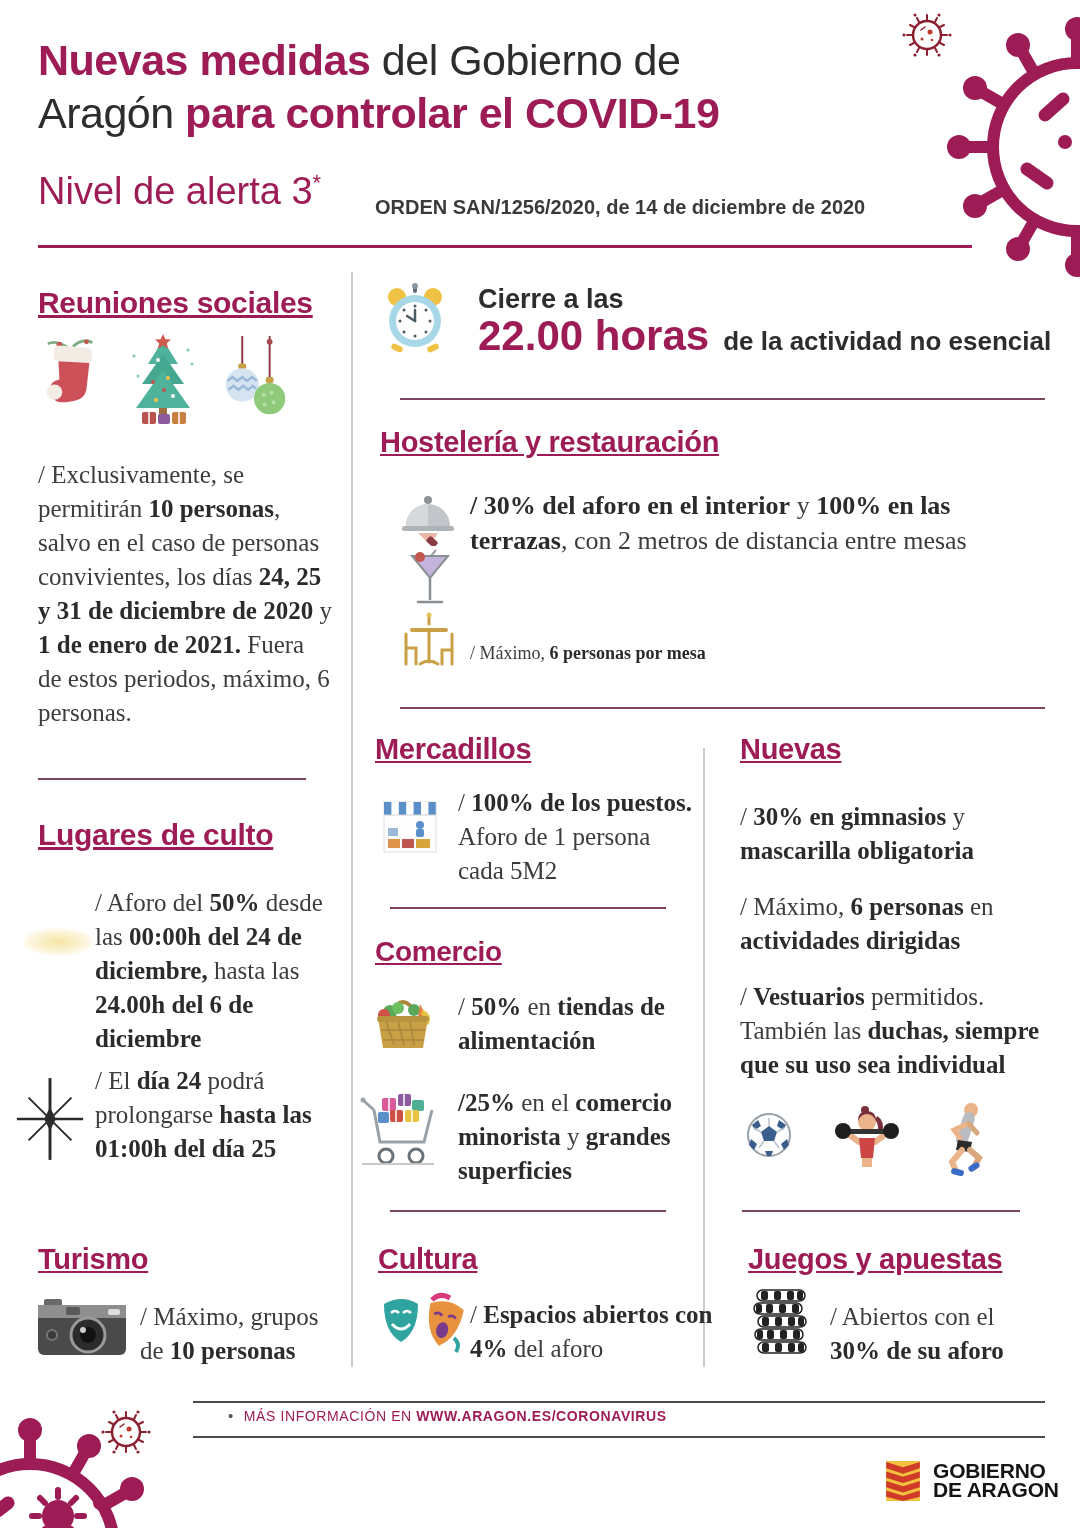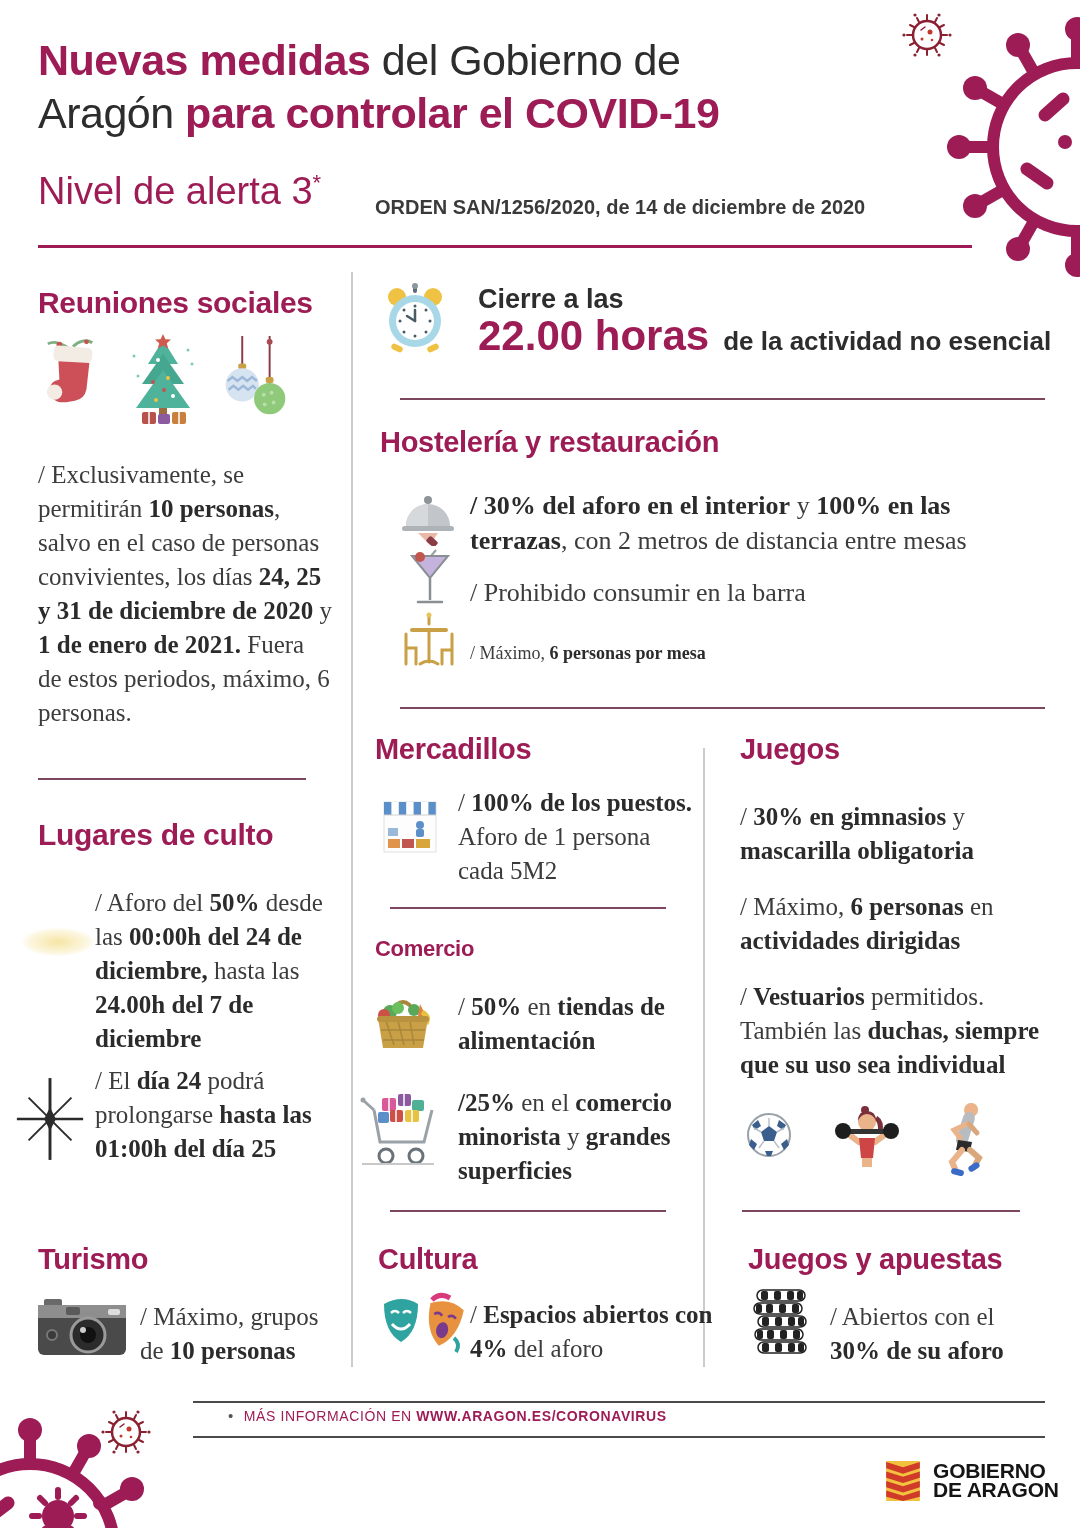--- a/index.html
+++ b/index.html
@@ -6,21 +6,21 @@
   html,body{margin:0;padding:0;background:#fff;}
   .page{position:relative;width:1080px;height:1528px;background:#ffffff;overflow:hidden;
         font-family:"Liberation Sans", sans-serif;color:var(--ink);}
   .abs{position:absolute;}
   .h-title{left:38px;top:34px;font-size:43px;line-height:53px;color:#2d2d2d;font-weight:400;letter-spacing:-0.5px;}
   .acc{color:var(--accent);} .bold{font-weight:800;}
   .alert{left:38px;top:170px;font-size:38px;color:var(--accent);font-weight:400;}
   .alert sup{font-size:22px;}
   .order{left:375px;top:196px;font-size:20px;font-weight:700;color:#3a3a3a;}
   .rule-main{left:38px;top:245px;width:934px;height:3px;background:var(--accent);}
-  .sec-h{font-size:30px;font-weight:800;color:var(--accent);letter-spacing:-0.3px;}
+  .sec-h{font-size:30px;font-weight:800;color:var(--accent);letter-spacing:-0.3px;text-decoration:underline;}
   .txt{font-size:25px;line-height:34px;color:var(--ink);font-family:Liberation Serif, serif;}
   .txt .b{font-weight:700;color:var(--inkb);}
   .hr{height:2px;background:#7d4660;}
   .vr{width:2px;background:#cccccc;}
   .frule{height:2px;background:#4a4a4a;}
   .closure-intro{left:478px;top:284px;font-size:27px;font-weight:800;color:#2d2d2d;}
   .closure-line{left:478px;top:312px;display:flex;align-items:baseline;gap:14px;white-space:nowrap;}
   .closure-time{font-size:42px;font-weight:800;color:var(--accent);}
   .closure-detail{font-size:26px;font-weight:800;color:#2d2d2d;}
   .info{left:228px;top:1407px;font-size:14px;letter-spacing:0.6px;color:var(--accent);font-weight:500;white-space:nowrap;}
@@ -180,21 +180,21 @@
       <circle cx="54" cy="68" r="2" fill="#b8dfa8"></circle>
       <circle cx="52" cy="58" r="2" fill="#b8dfa8"></circle>
       <circle cx="45" cy="70" r="2" fill="#b8dfa8"></circle>
   </svg>
 
   <div class="abs txt" style="left:38px;top:458px;width:296px"><span>/ Exclusivamente, se permitirán </span><span class="b">10 personas</span><span>, salvo en el caso de personas convivientes, los días </span><span class="b">24, 25 y 31 de diciembre de 2020</span><span> y </span><span class="b">1 de enero de 2021.</span><span> Fuera de estos periodos, máximo, 6 personas.</span></div>
   <div class="abs hr" style="left:38px;top:778px;width:268px"></div>
 
   <div class="abs sec-h" style="left:38px;top:818px">Lugares de culto</div>
   <div class="abs glow"></div>
-  <div class="abs txt" style="left:95px;top:886px;width:250px"><span>/ Aforo del </span><span class="b">50%</span><span>  desde las </span><span class="b">00:00h del 24 de diciembre,</span><span> hasta las </span><span class="b">24.00h del 7 de diciembre</span></div>
+  <div class="abs txt" style="left:95px;top:886px;width:250px"><span>/ Aforo del </span><span class="b">50%</span><span>  desde las </span><span class="b">00:00h del 24 de diciembre,</span><span> hasta las </span><span class="b">24.00h del 6 de diciembre</span></div>
   <svg class="abs" style="left:12px;top:1076px" width="76" height="86" viewBox="0 0 78 88">
     <line x1="39" y1="2" x2="39" y2="86" stroke="#2b2b2b" stroke-width="3"></line>
     <line x1="5" y1="44" x2="73" y2="44" stroke="#2b2b2b" stroke-width="2.5"></line>
     <line x1="17" y1="22" x2="61" y2="66" stroke="#2b2b2b" stroke-width="2"></line>
     <line x1="61" y1="22" x2="17" y2="66" stroke="#2b2b2b" stroke-width="2"></line>
     <polygon points="39,32 45,44 39,56 33,44" fill="#2b2b2b"></polygon>
   </svg>
   <div class="abs txt" style="left:95px;top:1064px;width:250px"><span>/ El </span><span class="b">día 24</span><span> podrá prolongarse </span><span class="b">hasta las 01:00h del día 25</span></div>
 
   <div class="abs vr" style="left:351px;top:272px;height:1095px"></div>
@@ -239,21 +239,20 @@
     <rect x="27" y="50" width="11" height="7" rx="2" fill="#8a3b44" transform="rotate(42 32 53)"></rect>
   </svg>
   <div class="abs txt" style="left:470px;top:488px;width:580px;font-size:26px;line-height:35px"><span class="b">/ 30% del aforo en el interior</span><span> y </span><span class="b">100% en las terrazas</span><span>, con 2 metros de distancia entre mesas</span></div>
   <svg class="abs" style="left:408px;top:548px" width="44" height="74" viewBox="0 0 44 74">
     <line x1="28" y1="2" x2="18" y2="14" stroke="#9aa0a6" stroke-width="2"></line>
     <path d="M4 8 L40 8 L22 30 Z" fill="#c3b3dd" stroke="#8a8f94" stroke-width="2"></path>
     <circle cx="12" cy="9" r="5" fill="#c0564e"></circle>
     <line x1="22" y1="30" x2="22" y2="52" stroke="#8a8f94" stroke-width="2.5"></line>
     <line x1="10" y1="54" x2="34" y2="54" stroke="#8a8f94" stroke-width="2.5" stroke-linecap="round"></line>
   </svg>
-  <div class="abs txt" style="left:470px;top:576px;width:560px;font-size:26px"><span>/ Prohibido consumir en la barra</span></div>
   <svg class="abs" style="left:398px;top:612px" width="62" height="60" viewBox="0 0 62 60">
     <g stroke="#c9a045" stroke-width="3" fill="none" stroke-linecap="round">
       <line x1="31" y1="4" x2="31" y2="12"></line>
       <line x1="14" y1="18" x2="48" y2="18" stroke-width="4"></line>
       <line x1="31" y1="18" x2="31" y2="50"></line>
       <path d="M22 52 Q31 46 40 52"></path>
       <path d="M8 22 L8 52 M8 36 L18 36 L18 52"></path>
       <path d="M54 22 L54 52 M54 38 L44 38 L44 52"></path>
     </g>
     <circle cx="31" cy="3" r="2.5" fill="#e8c25a"></circle>
@@ -273,21 +272,21 @@
     <circle cx="38" cy="27" r="4" fill="#5b8fc9"></circle>
       <rect x="34" y="31" width="8" height="8" rx="2" fill="#5b8fc9"></rect>
     <rect x="6" y="30" width="10" height="8" fill="#9ab8d8"></rect>
     <rect x="6" y="41" width="12" height="9" fill="#e0934a"></rect>
       <rect x="20" y="41" width="12" height="9" fill="#c0564e"></rect>
       <rect x="34" y="41" width="14" height="9" fill="#d8a53a"></rect>
   </svg>
   <div class="abs txt" style="left:458px;top:786px;width:238px"><span>/ </span><span class="b">100% de los puestos.</span><span> Aforo de 1 persona cada 5M2</span></div>
   <div class="abs hr" style="left:390px;top:907px;width:276px"></div>
 
-  <div class="abs sec-h" style="left:375px;top:936px;font-size:22px">Comercio</div>
+  <div class="abs sec-h" style="left:375px;top:936px;font-size:28px">Comercio</div>
   <svg class="abs" style="left:374px;top:988px" width="58" height="62" viewBox="0 0 58 62">
     <path d="M16 26 Q29 2 42 26" stroke="#a8863c" stroke-width="4" fill="none"></path>
     <circle cx="16" cy="24" r="7" fill="#5aa85a"></circle>
       <circle cx="24" cy="20" r="6" fill="#6cbf5f"></circle>
       <circle cx="40" cy="22" r="6" fill="#5aa85a"></circle>
     <polygon points="46,16 52,28 44,28" fill="#e0813f"></polygon>
     <circle cx="10" cy="27" r="6" fill="#cd4f45"></circle>
     <path d="M48 24 Q56 28 52 36" stroke="#e8c243" stroke-width="5" fill="none"></path>
     <path d="M4 30 L54 30 L49 60 L9 60 Z" fill="#c9a045"></path>
     <line x1="12" y1="33" x2="20" y2="57" stroke="#a8863c" stroke-width="1.5"></line>
@@ -312,21 +311,21 @@
     <path d="M14 20 L20 52 L64 52 L72 20" fill="none" stroke="#9aa2a8" stroke-width="3"></path>
     <line x1="14" y1="20" x2="4" y2="11" stroke="#9aa2a8" stroke-width="3"></line>
       <circle cx="3" cy="10" r="2.5" fill="#9aa2a8"></circle>
     <circle cx="26" cy="66" r="7" fill="#fff" stroke="#6a7278" stroke-width="3"></circle>
       <circle cx="56" cy="66" r="7" fill="#fff" stroke="#6a7278" stroke-width="3"></circle>
     <line x1="2" y1="74" x2="74" y2="74" stroke="#c8c8c8" stroke-width="2"></line>
   </svg>
   <div class="abs txt" style="left:458px;top:1086px;width:250px"><span class="b">/25%</span><span> en el </span><span class="b">comercio minorista</span><span> y </span><span class="b">grandes superficies</span></div>
   <div class="abs hr" style="left:390px;top:1210px;width:276px"></div>
 
-  <div class="abs sec-h" style="left:740px;top:733px;font-size:29px">Juegos</div>
+  <div class="abs sec-h" style="left:740px;top:733px;font-size:29px">Nuevas</div>
   <div class="abs txt" style="left:740px;top:800px;width:300px"><span>/ </span><span class="b">30% en gimnasios</span><span> y </span><span class="b">mascarilla obligatoria</span></div>
   <div class="abs txt" style="left:740px;top:890px;width:300px"><span>/ Máximo, </span><span class="b">6 personas</span><span> en </span><span class="b">actividades dirigidas</span></div>
   <div class="abs txt" style="left:740px;top:980px;width:305px"><span>/ </span><span class="b">Vestuarios</span><span> permitidos. También las </span><span class="b">duchas, siempre que su uso sea individual</span></div>
   <svg class="abs" style="left:746px;top:1112px" width="46" height="46" viewBox="0 0 46 46">
     <circle cx="23" cy="23" r="21" fill="#fff" stroke="#98a0a8" stroke-width="2"></circle>
     <polygon points="23,14 31,20 28,29 18,29 15,20" fill="#3a5f8c"></polygon>
     <polygon points="6,13 12,8 15,14 9,18" fill="#3a5f8c"></polygon>
     <polygon points="33,8 40,13 37,18 31,14" fill="#3a5f8c"></polygon>
     <polygon points="41,27 43,33 38,38 35,32" fill="#3a5f8c"></polygon>
     <polygon points="5,27 11,32 8,38 3,33" fill="#3a5f8c"></polygon>

